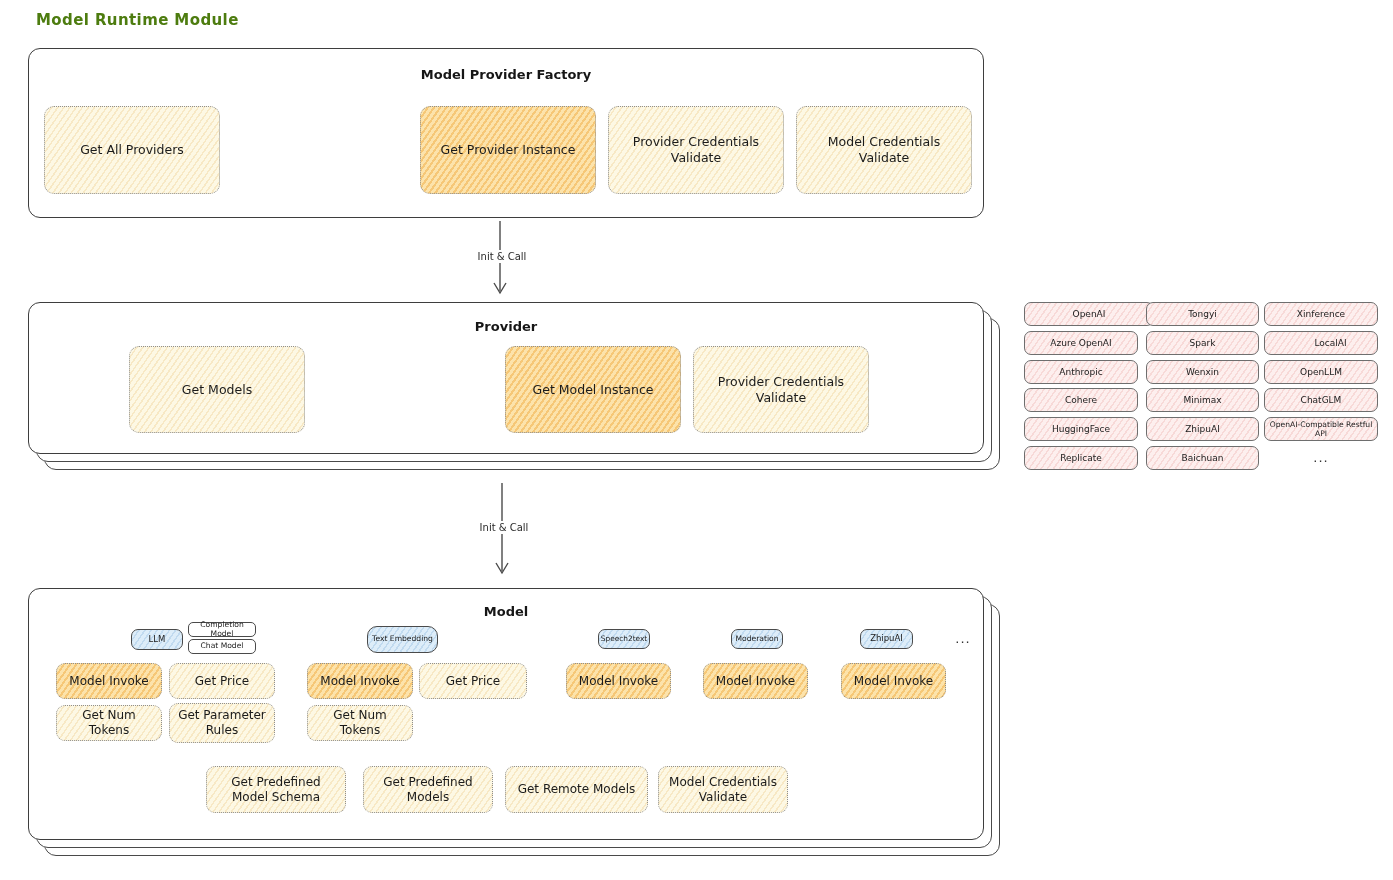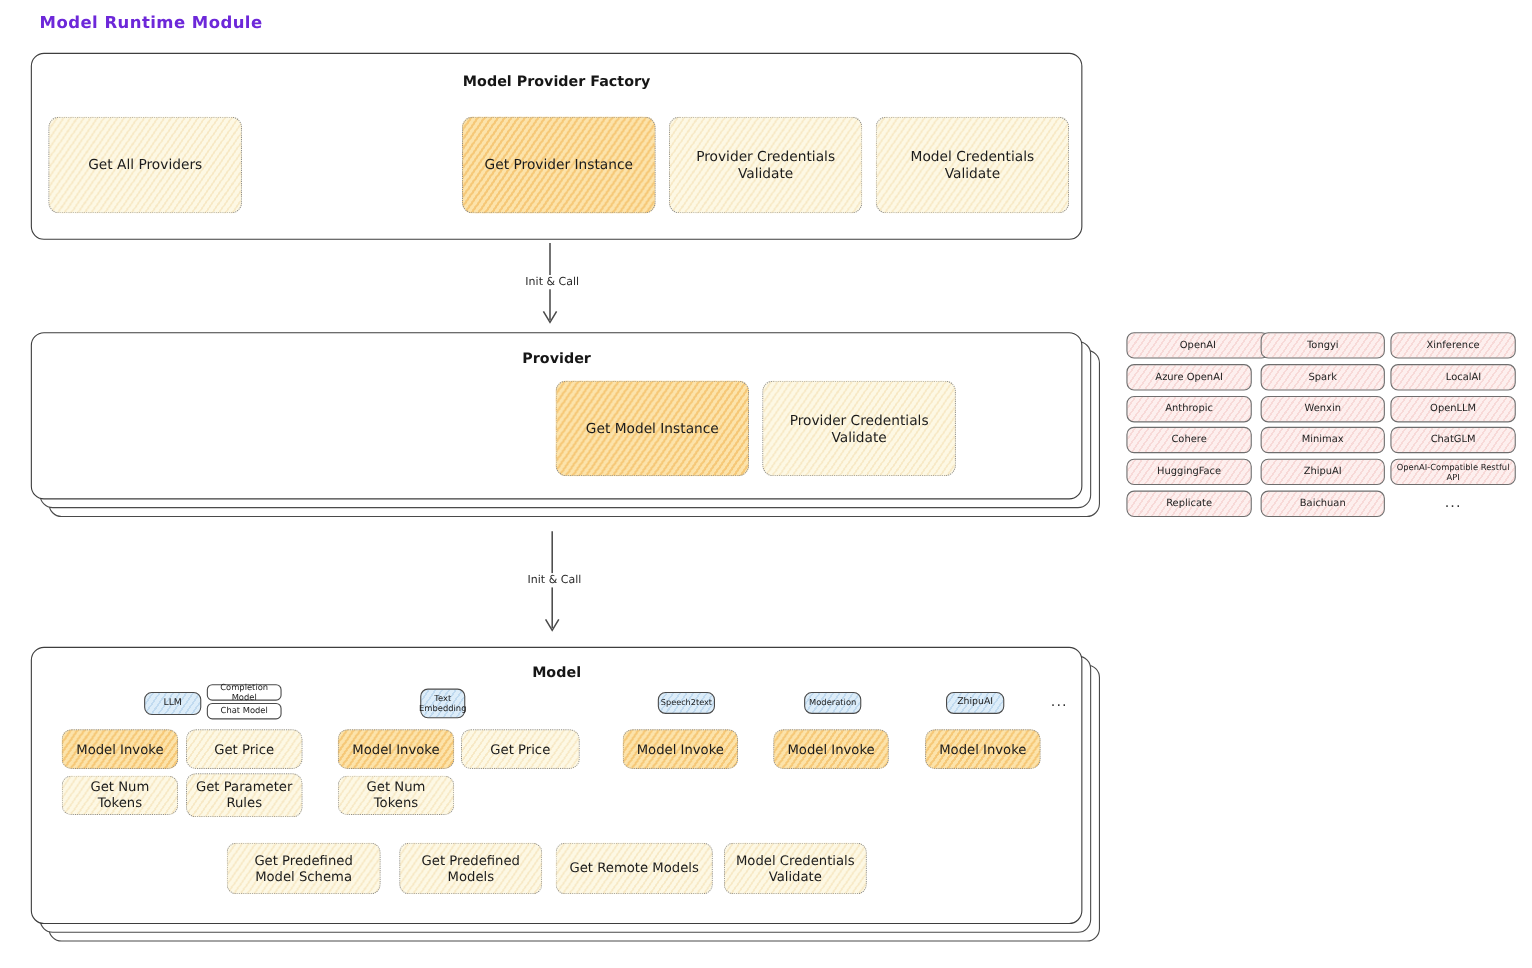--- a/index.html
+++ b/index.html
@@ -1,19 +1,19 @@
 <!DOCTYPE html>
 <html><head>
 <meta charset="utf-8">
 <style>
   html,body{margin:0;padding:0;background:#fff;}
   body{font-family:"DejaVu Sans","Liberation Sans",sans-serif;color:#1f1f1f;}
   .stage{position:relative;width:1393px;height:880px;background:#ffffff;overflow:hidden;}
 
-  .diagram-title{position:absolute;font-size:15px;font-weight:600;letter-spacing:.4px;color:#6d28d9;}
+  .diagram-title{position:absolute;font-size:15px;font-weight:600;letter-spacing:.4px;color:#4d7c0f;}
 
   .panel{position:absolute;background:#fff;border:1.6px solid #3e3e3e;border-radius:12px;box-sizing:border-box;}
   .layer{position:absolute;background:#fff;border:1.4px solid #4a4a4a;border-radius:12px;box-sizing:border-box;}
   .panel-title{position:absolute;left:0;top:18px;width:100%;text-align:center;font-size:13px;font-weight:700;color:#161616;}
 
   .node{position:absolute;box-sizing:border-box;display:flex;align-items:center;justify-content:center;
         text-align:center;border:1.5px dotted #8f8f8f;border-radius:10px;
         background-color:#fdf8e4;
         background-image:repeating-linear-gradient(125deg, rgba(233,196,124,.30) 0 1.5px, rgba(255,255,255,0) 1.5px 5px);
         font-size:12.5px;line-height:1.25;padding:2px 10px;color:#1b1b1b;}
@@ -58,20 +58,21 @@
   <svg class="arrow-svg" style="left:492px;top:221px;" width="16" height="78">
     <line x1="8" y1="0" x2="8" y2="70" stroke="#4a4a4a" stroke-width="1.4"></line>
     <polyline points="2,62 8,72 14,62" fill="none" stroke="#4a4a4a" stroke-width="1.4"></polyline>
   </svg>
   <div class="arrow-label" style="left:468px;top:250px;width:62px;">Init &amp; Call</div>
 
   <div class="layer" style="left:44px;top:318px;width:956px;height:152px;"></div>
   <div class="layer" style="left:36px;top:310px;width:956px;height:152px;"></div>
   <div class="panel" style="left:28px;top:302px;width:956px;height:152px;">
     <div class="panel-title" style="top:16px;">Provider</div>
+    <div class="node" style="left:100px;top:43px;width:176px;height:87px;">Get Models</div>
     <div class="node active" style="left:476px;top:43px;width:176px;height:87px;">Get Model Instance</div>
     <div class="node" style="left:664px;top:43px;width:176px;height:87px;">Provider Credentials Validate</div>
   </div>
 
   <div class="chip" style="left:1024px;top:302px;width:130px;height:24px;">OpenAI</div>
   <div class="chip" style="left:1024px;top:331px;width:114px;height:24px;">Azure OpenAI</div>
   <div class="chip" style="left:1024px;top:360px;width:114px;height:24px;">Anthropic</div>
   <div class="chip" style="left:1024px;top:388px;width:114px;height:24px;">Cohere</div>
   <div class="chip" style="left:1024px;top:417px;width:114px;height:24px;">HuggingFace</div>
   <div class="chip" style="left:1024px;top:446px;width:114px;height:24px;">Replicate</div>
@@ -97,21 +98,21 @@
   <div class="arrow-label" style="left:470px;top:521px;width:62px;">Init &amp; Call</div>
 
   <div class="layer" style="left:44px;top:604px;width:956px;height:252px;"></div>
   <div class="layer" style="left:36px;top:596px;width:956px;height:252px;"></div>
   <div class="panel" style="left:28px;top:588px;width:956px;height:252px;">
     <div class="panel-title" style="top:15px;">Model</div>
 
     <div class="tag" style="left:102px;top:40px;width:52px;height:21px;">LLM</div>
     <div class="tag white" style="left:159px;top:33px;width:68px;height:15px;">Completion Model</div>
     <div class="tag white" style="left:159px;top:50px;width:68px;height:15px;">Chat Model</div>
-    <div class="tag" style="left:353px;top:37px;width:41px;height:27px;font-size:7.6px;">Text Embedding</div>
+    <div class="tag" style="left:338px;top:37px;width:71px;height:27px;font-size:7.6px;border-radius:10px;">Text Embedding</div>
     <div class="tag" style="left:569px;top:40px;width:52px;height:20px;font-size:7.4px;">Speech2text</div>
     <div class="tag" style="left:702px;top:40px;width:52px;height:20px;font-size:7.6px;">Moderation</div>
     <div class="tag" style="left:831px;top:40px;width:53px;height:20px;">ZhipuAI</div>
     <div class="ellipsis" style="left:922px;top:42px;width:24px;text-align:center;">...</div>
 
     <div class="node active sm" style="left:27px;top:74px;width:106px;height:36px;">Model Invoke</div>
     <div class="node sm" style="left:140px;top:74px;width:106px;height:36px;">Get Price</div>
     <div class="node active sm" style="left:278px;top:74px;width:106px;height:36px;">Model Invoke</div>
     <div class="node sm" style="left:390px;top:74px;width:108px;height:36px;">Get Price</div>
     <div class="node active sm" style="left:537px;top:74px;width:105px;height:36px;">Model Invoke</div>

